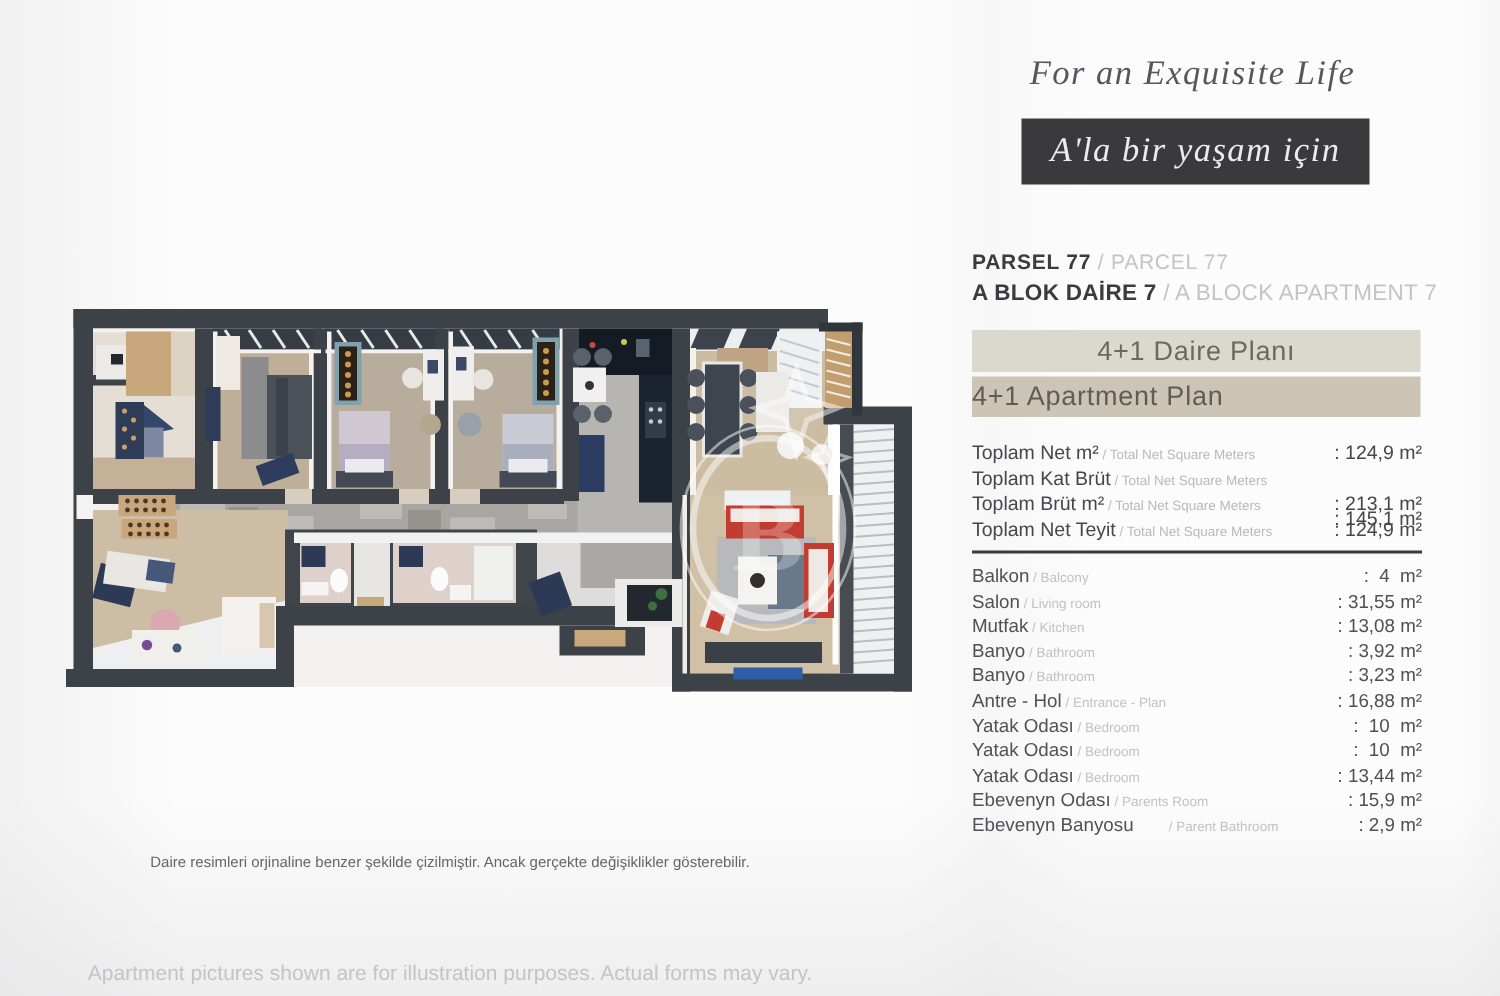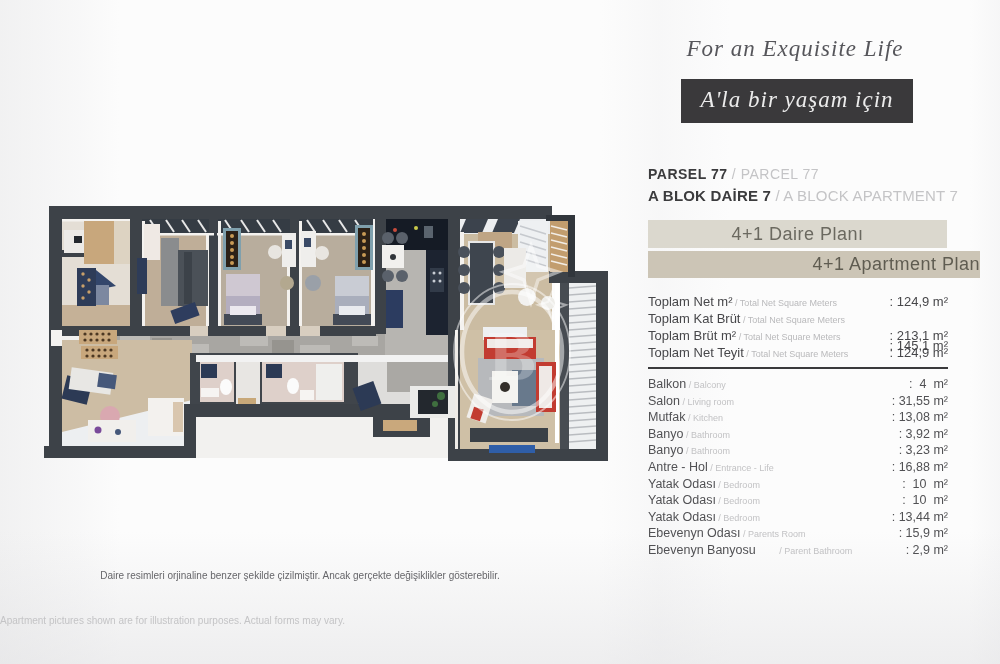--- a/index.html
+++ b/index.html
@@ -476,22 +476,22 @@
 
 <div class="abs" style="left:648px;top:166px;font-size:14px;letter-spacing:.5px;color:#c4c4c6;white-space:nowrap;">
   <b style="color:#3b3b3d;">PARSEL 77</b> / PARCEL 77</div>
 
 <div class="abs" style="left:648px;top:187px;font-size:15px;letter-spacing:.2px;color:#c4c4c6;white-space:nowrap;">
   <b style="color:#3b3b3d;">A BLOK DAİRE 7</b> / A BLOCK APARTMENT 7</div>
 
 <div class="abs" style="left:648px;top:220px;width:299px;height:28px;background:#dbd8ce;
   text-align:center;line-height:28px;font-size:18px;color:#6b6960;letter-spacing:.5px;">4+1 Daire Planı</div>
 
-<div class="abs" style="left:648px;top:251px;width:332px;height:27px;background:#ccc5b6;
-  text-align:right;line-height:27px;font-size:18px;color:#5f5c51;letter-spacing:.5px;">4+1 Apartment Plan</div>
+<div class="abs" style="left:648px;top:251px;width:299px;height:27px;background:#ccc5b6;
+  text-align:left;line-height:27px;font-size:18px;color:#5f5c51;letter-spacing:.5px;">4+1 Apartment Plan</div>
 
 <div class="abs" style="left:648px;top:294px;width:300px;font-size:13px;color:#47474a;">
 
   <div style="height:17px;position:relative;"><span>Toplam Net m²</span><span style="font-size:9px;color:#b9b9bb;"> / Total Net Square Meters</span><span style="position:absolute;right:0;top:0;">: 124,9 m²</span></div>
 
   <div style="height:17px;position:relative;"><span>Toplam Kat Brüt</span><span style="font-size:9px;color:#b9b9bb;"> / Total Net Square Meters</span><span style="position:absolute;right:0;top:0;margin-top:27px;">: 145,1 m²</span></div>
 
   <div style="height:17px;position:relative;"><span>Toplam Brüt m²</span><span style="font-size:9px;color:#b9b9bb;"> / Total Net Square Meters</span><span style="position:absolute;right:0;top:0;">: 213,1 m²</span></div>
 
   <div style="height:17px;position:relative;"><span>Toplam Net Teyit</span><span style="font-size:9px;color:#b9b9bb;"> / Total Net Square Meters</span><span style="position:absolute;right:0;top:0;">: 124,9 m²</span></div>
@@ -504,28 +504,28 @@
   <div style="height:16.6px;position:relative;"><span>Balkon</span><span style="font-size:9px;color:#c2c2c4;"> / Balcony</span><span style="position:absolute;right:0;top:0;">:&nbsp;&nbsp;4&nbsp;&nbsp;m²</span></div>
 
   <div style="height:16.6px;position:relative;"><span>Salon</span><span style="font-size:9px;color:#c2c2c4;"> / Living room</span><span style="position:absolute;right:0;top:0;">: 31,55 m²</span></div>
 
   <div style="height:16.6px;position:relative;"><span>Mutfak</span><span style="font-size:9px;color:#c2c2c4;"> / Kitchen</span><span style="position:absolute;right:0;top:0;">: 13,08 m²</span></div>
 
   <div style="height:16.6px;position:relative;"><span>Banyo</span><span style="font-size:9px;color:#c2c2c4;"> / Bathroom</span><span style="position:absolute;right:0;top:0;">: 3,92 m²</span></div>
 
   <div style="height:16.6px;position:relative;"><span>Banyo</span><span style="font-size:9px;color:#c2c2c4;"> / Bathroom</span><span style="position:absolute;right:0;top:0;">: 3,23 m²</span></div>
 
-  <div style="height:16.6px;position:relative;"><span>Antre - Hol</span><span style="font-size:9px;color:#c2c2c4;"> / Entrance - Life</span><span style="position:absolute;right:0;top:0;">: 16,88 m²</span></div>
+  <div style="height:16.6px;position:relative;"><span>Antre - Hol</span><span style="font-size:9px;color:#c2c2c4;"> / Entrance - Plan</span><span style="position:absolute;right:0;top:0;">: 16,88 m²</span></div>
 
   <div style="height:16.6px;position:relative;"><span>Yatak Odası</span><span style="font-size:9px;color:#c2c2c4;"> / Bedroom</span><span style="position:absolute;right:0;top:0;">:&nbsp;&nbsp;10&nbsp;&nbsp;m²</span></div>
 
   <div style="height:16.6px;position:relative;"><span>Yatak Odası</span><span style="font-size:9px;color:#c2c2c4;"> / Bedroom</span><span style="position:absolute;right:0;top:0;">:&nbsp;&nbsp;10&nbsp;&nbsp;m²</span></div>
 
   <div style="height:16.6px;position:relative;"><span>Yatak Odası</span><span style="font-size:9px;color:#c2c2c4;"> / Bedroom</span><span style="position:absolute;right:0;top:0;margin-left:48px;">: 13,44 m²</span></div>
 
   <div style="height:16.6px;position:relative;"><span>Ebevenyn Odası</span><span style="font-size:9px;color:#c2c2c4;"> / Parents Room</span><span style="position:absolute;right:0;top:0;">: 15,9 m²</span></div>
 
   <div style="height:16.6px;position:relative;"><span>Ebevenyn Banyosu</span><span style="font-size:9px;color:#c2c2c4;margin-left:21px;"> / Parent Bathroom</span><span style="position:absolute;right:0;top:0;">: 2,9 m²</span></div>
 </div>
 
 <div class="abs" style="left:0px;top:570px;width:600px;text-align:center;font-size:10px;color:#66666a;">Daire resimleri orjinaline benzer şekilde çizilmiştir. Ancak gerçekte değişiklikler gösterebilir.</div>
 
-<div class="abs" style="left:0px;top:615px;width:600px;text-align:left;font-size:10px;color:#c4c4c6;">Apartment pictures shown are for illustration purposes. Actual forms may vary.</div>
+<div class="abs" style="left:0px;top:640px;width:600px;text-align:center;font-size:14px;color:#c4c4c6;">Apartment pictures shown are for illustration purposes. Actual forms may vary.</div>
 
 </body></html>

